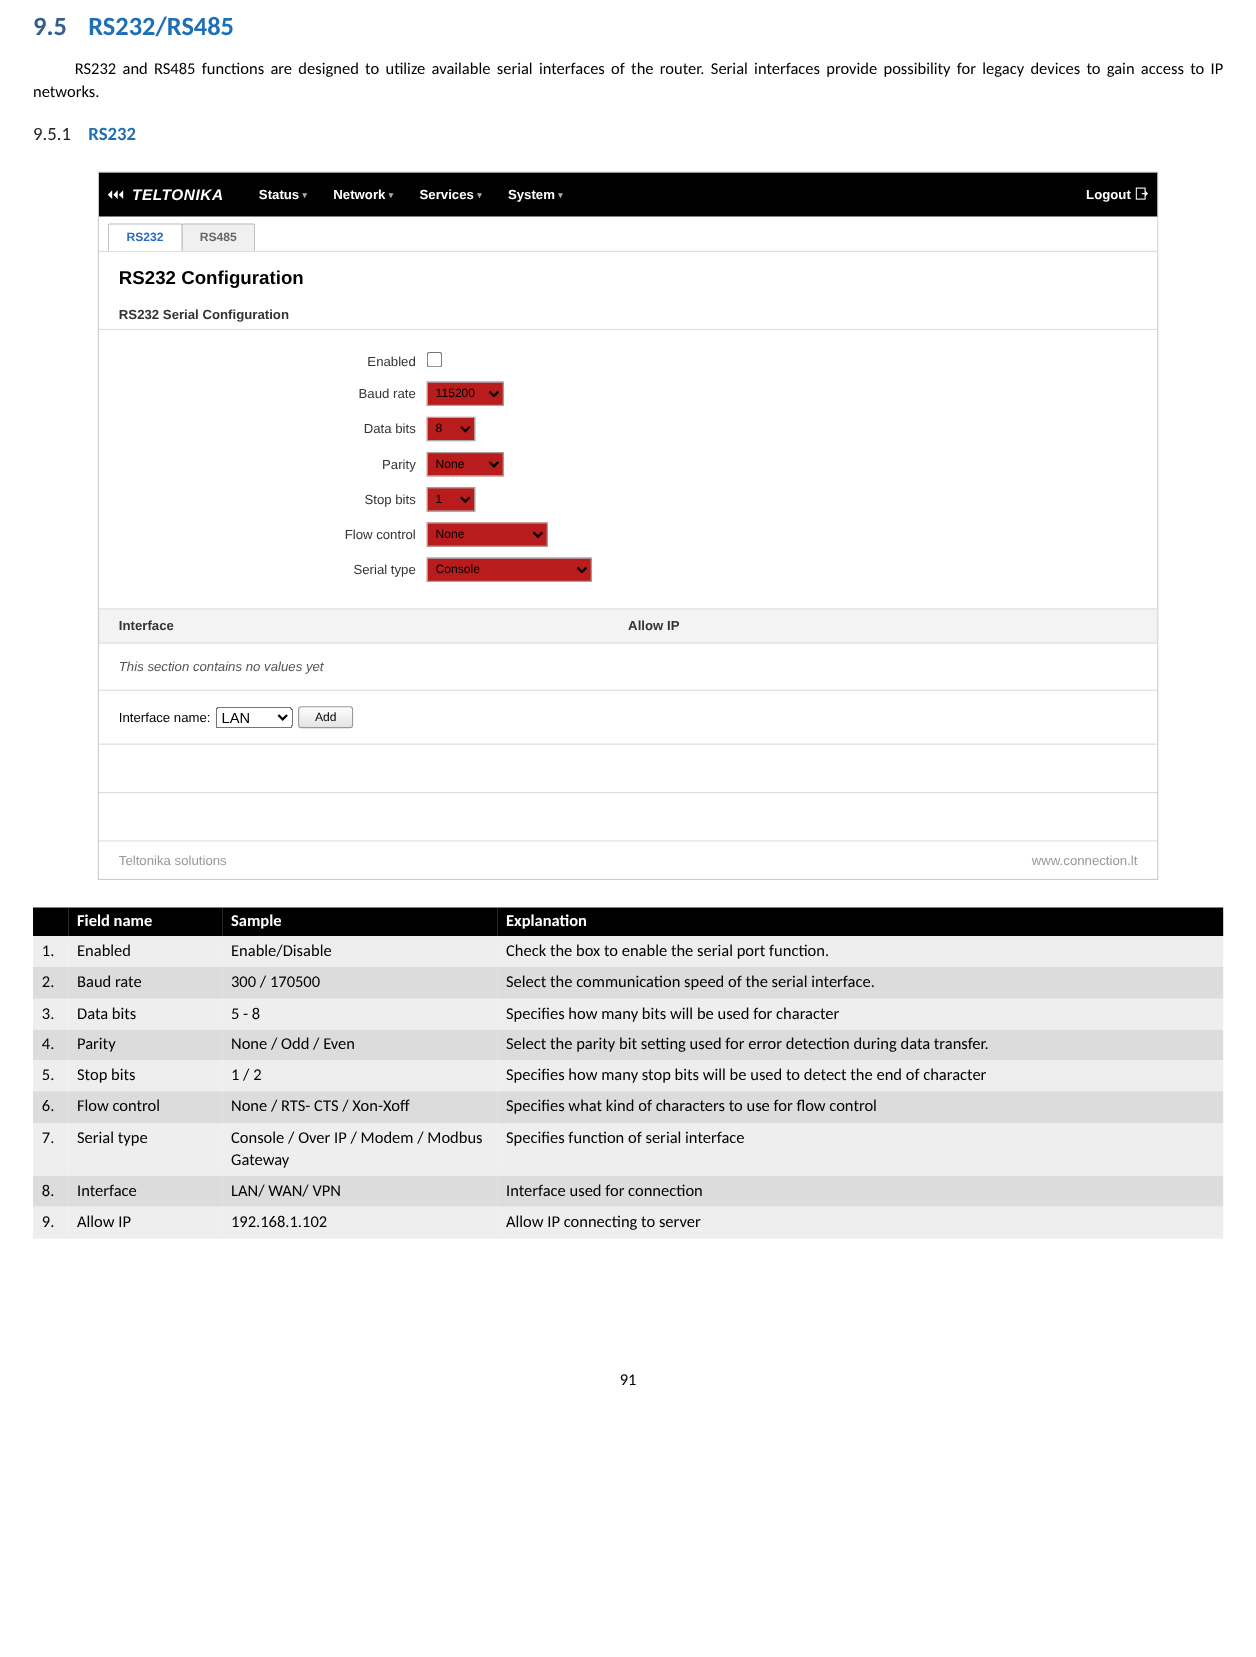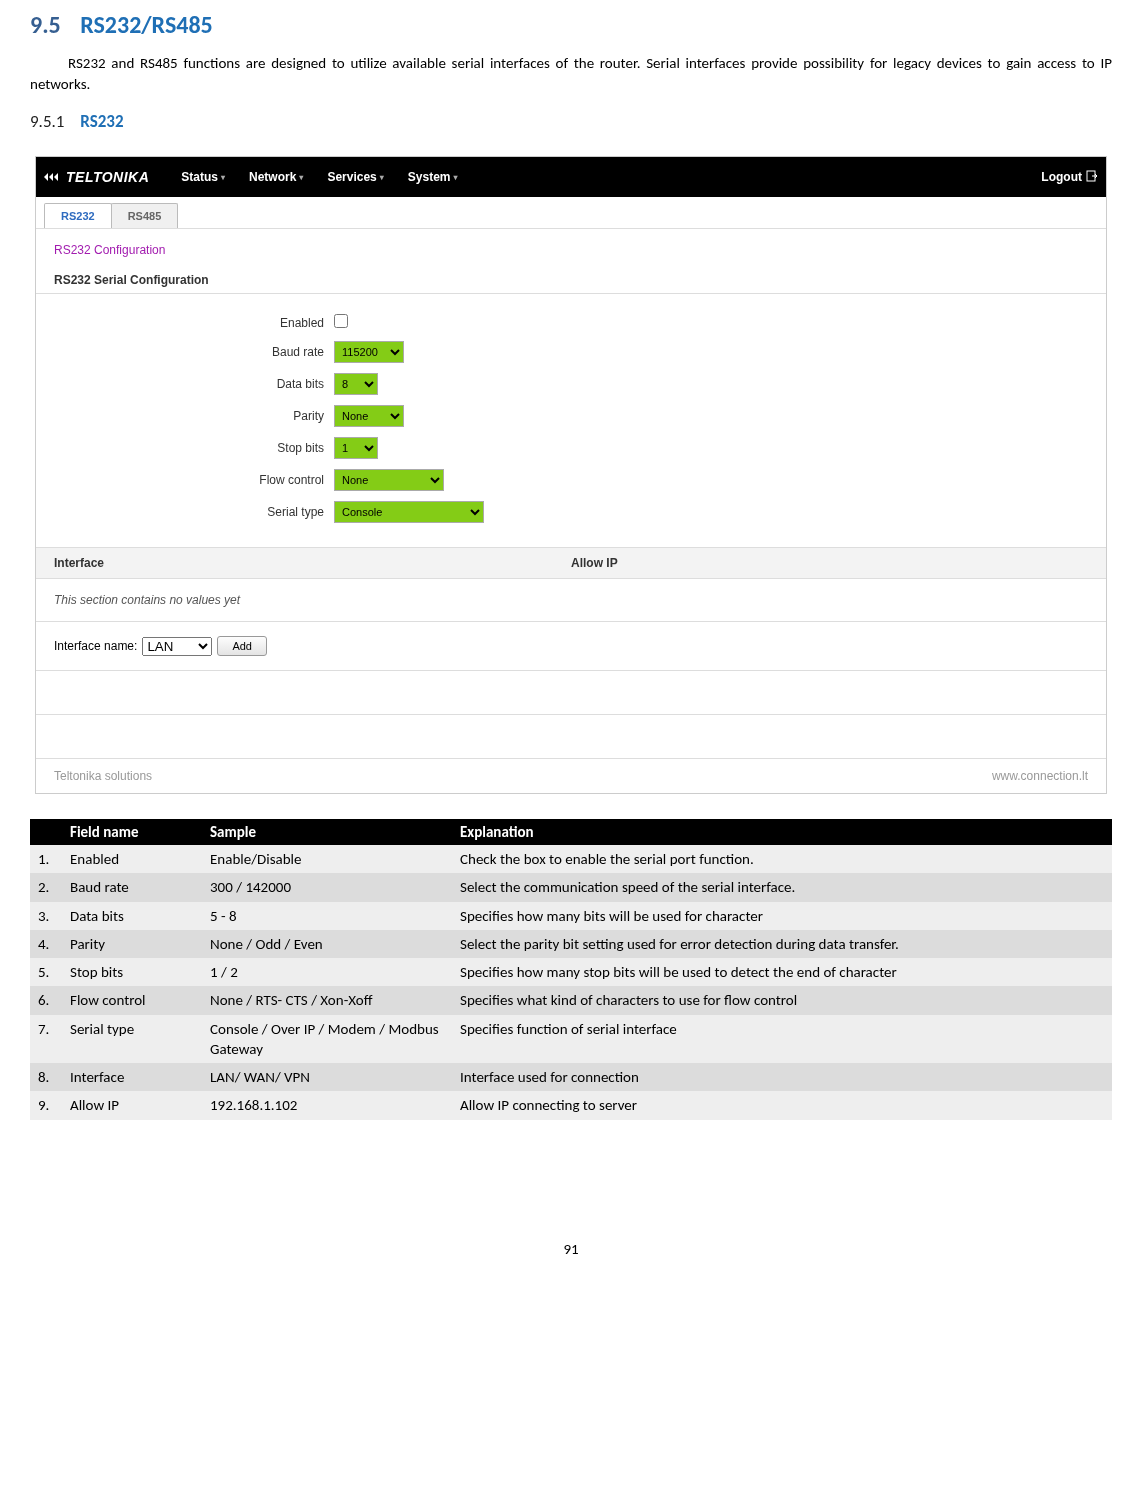--- a/index.html
+++ b/index.html
@@ -28,21 +28,21 @@
   .section-heading-2 {
     font-size: 17px;
     font-weight: bold;
     margin-bottom: 24px;
     color: #1f6fb5;
   }
   .section-heading-2 .num { color: #222; margin-right: 12px; font-weight: normal; }
 
   
   .router-ui {
-    width: 1072px;
+    width: 964px;
     margin: 0 auto 20px auto;
     border: 1px solid #ccc;
     background: #fff;
     font-family: Arial, sans-serif;
     font-size: 12px;
   }
   .router-topbar {
     background: #000;
     color: #fff;
     height: 40px;
@@ -103,23 +103,23 @@
     cursor: pointer;
     border-radius: 2px 2px 0 0;
   }
   .tab.active {
     background: #fff;
     color: #2e6bbf;
     position: relative;
     z-index: 2;
   }
   .page-title {
-    color: #a21caf;
-    font-weight: normal;
-    font-size: 12px;
+    color: #000000;
+    font-weight: bold;
+    font-size: 17px;
     padding: 14px 18px 6px 18px;
   }
   .section-label {
     font-weight: bold;
     font-size: 12px;
     padding: 10px 18px 6px 18px;
     border-bottom: 1px solid #ddd;
     color: #333;
   }
   .form-body { padding: 10px 18px 14px 18px; }
@@ -130,21 +130,21 @@
   }
   .form-label {
     width: 280px;
     text-align: right;
     padding-right: 10px;
     font-size: 12px;
     color: #333;
   }
   .form-control select, .form-control input[type=text] {
     border: 1px solid #aaa;
-    background: #84cc16;
+    background: #b91c1c;
     font-size: 11px;
     padding: 2px 3px;
     height: 22px;
   }
   .form-control input[type=checkbox] { width: 14px; height: 14px; }
   .sel-small { width: 44px; }
   .sel-med { width: 70px; }
   .sel-large { width: 110px; }
   .sel-xlarge { width: 150px; }
 
@@ -353,21 +353,21 @@
   <tbody id="doc-table-body">
       <tr class="row-light">
         <td>1.</td>
         <td>Enabled</td>
         <td>Enable/Disable</td>
         <td class="exp-justify">Check the box to enable the serial port function.</td>
       </tr>
       <tr class="row-dark">
         <td>2.</td>
         <td>Baud rate</td>
-        <td>300 / 142000</td>
+        <td>300 / 170500</td>
         <td class="exp-justify">Select the communication speed of the serial interface.</td>
       </tr>
       <tr class="row-light">
         <td>3.</td>
         <td>Data bits</td>
         <td>5 - 8</td>
         <td class="exp-justify">Specifies how many bits will be used for character</td>
       </tr>
       <tr class="row-dark">
         <td>4.</td>

